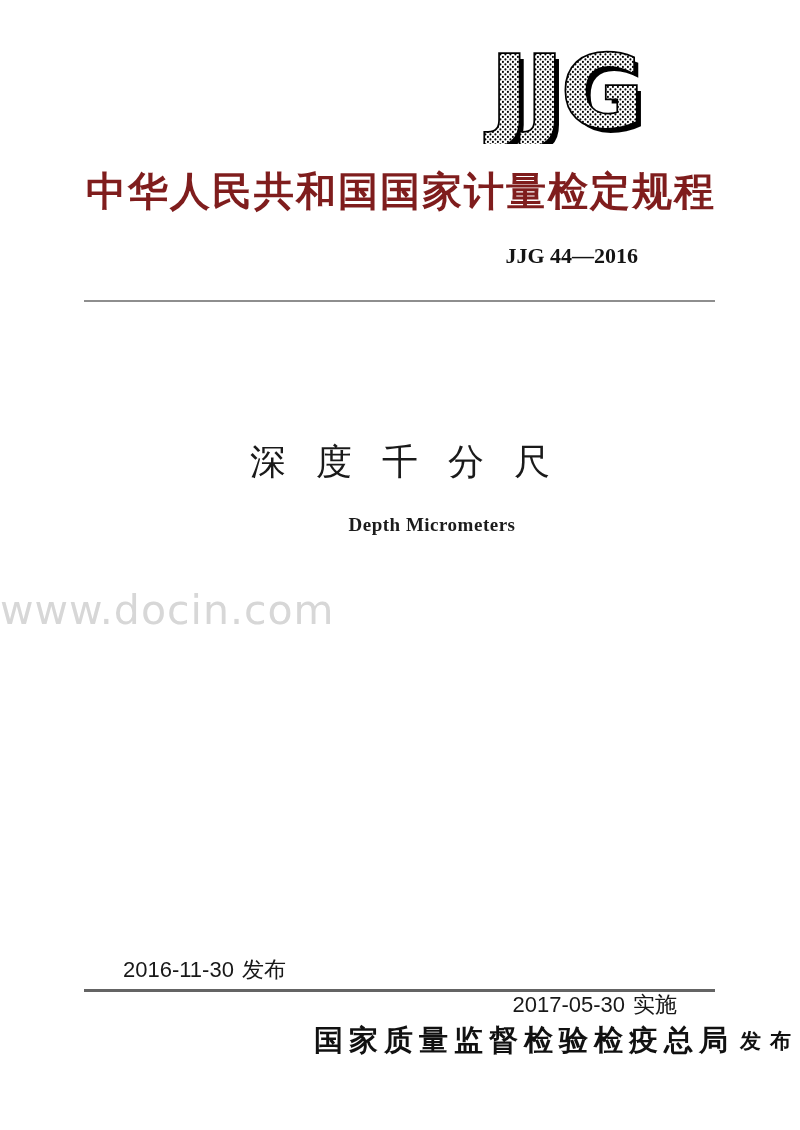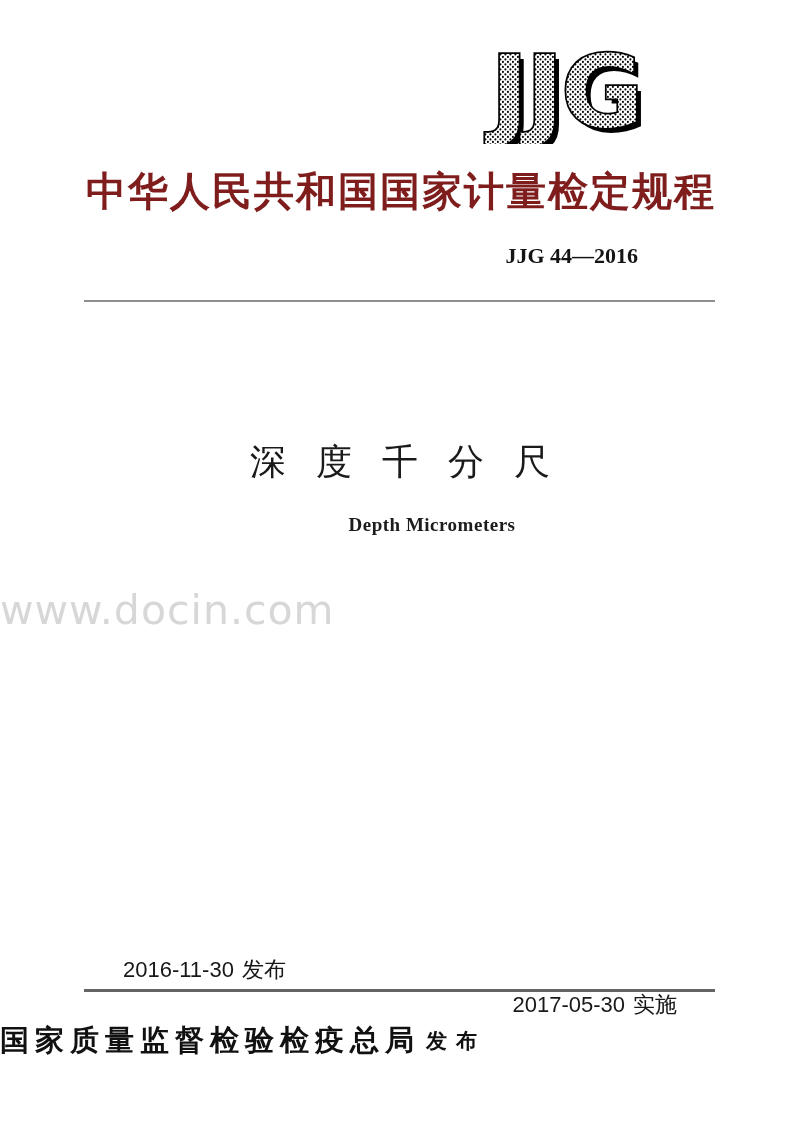--- a/index.html
+++ b/index.html
@@ -132,21 +132,21 @@
     height: 3px;
     background: #646464;
   }
 
   
   .publisher-row {
     position: absolute;
     left: 0;
     top: 1022px;
     width: 800px;
-    text-align: left;
+    text-align: right;
     white-space: nowrap;
     color: #111111;
   }
   .publisher-name {
     font-family: "DejaVu Serif", "Liberation Serif", serif;
     font-size: 29px;
     font-weight: 600;
     letter-spacing: 6px;
     line-height: 36px;
     vertical-align: baseline;

